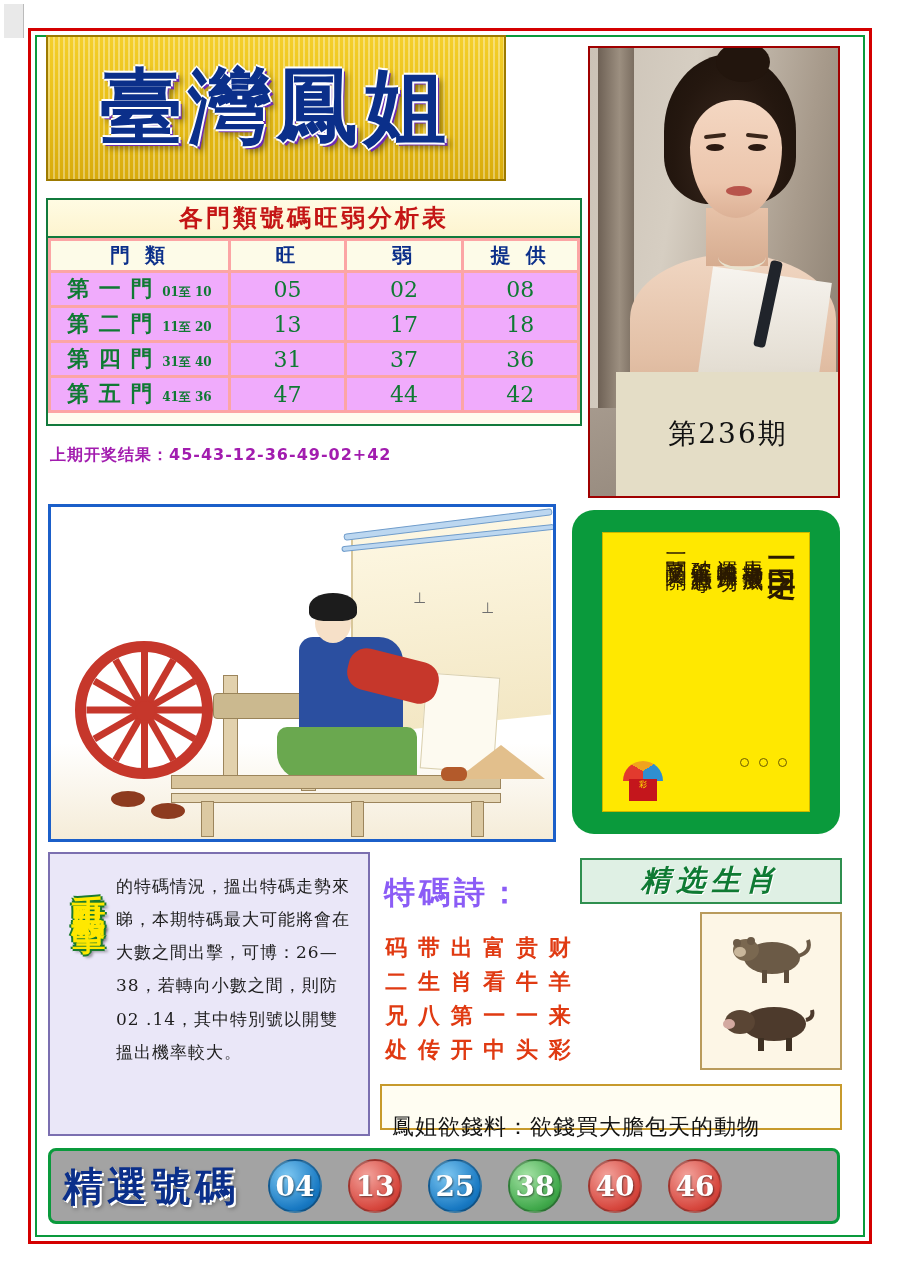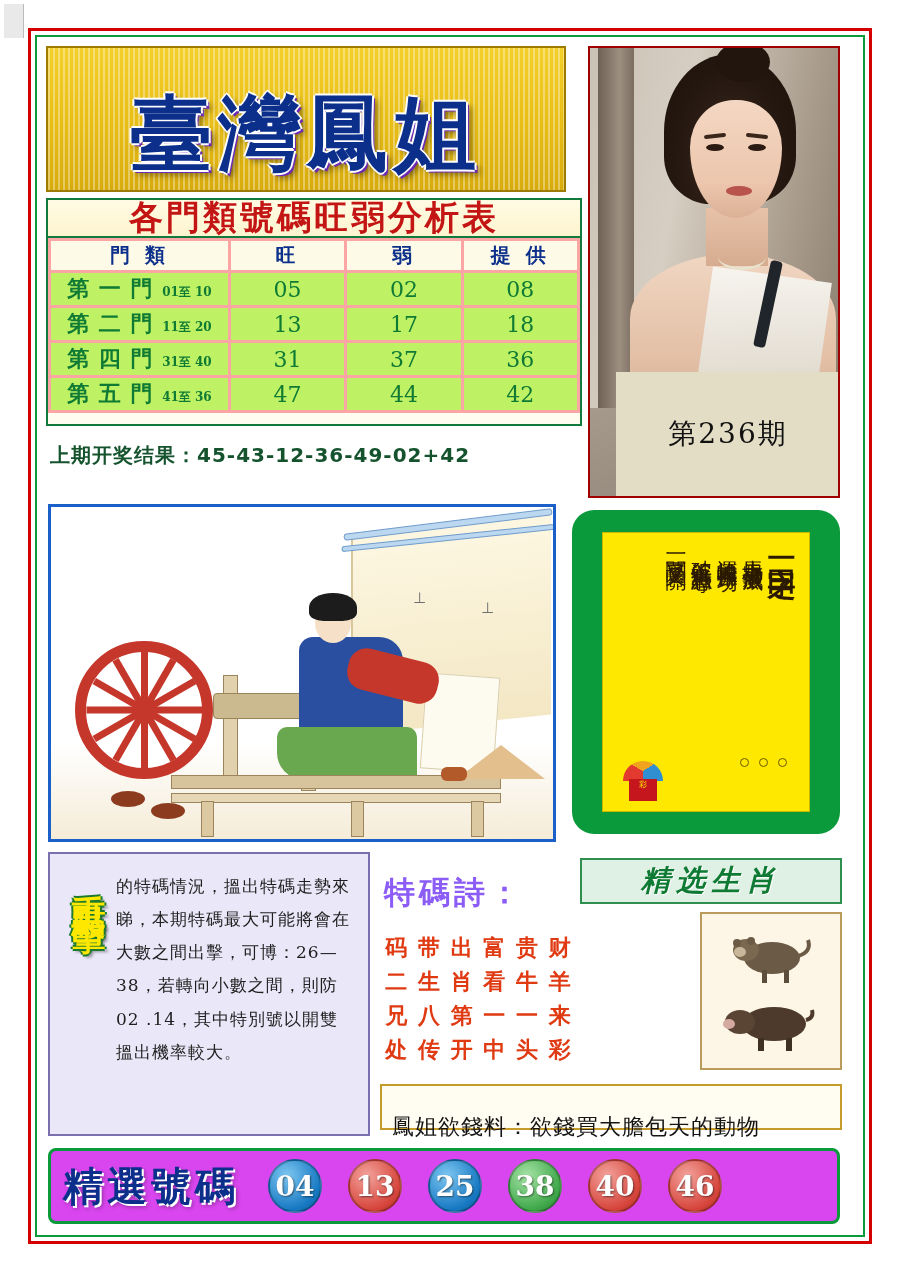--- a/index.html
+++ b/index.html
@@ -25,26 +25,26 @@
     position:absolute; left:4px; top:4px; right:4px; bottom:4px;
     border:2px solid #0a9a3c;
   }
   .corner-scuff {
     position:absolute; left:4px; top:4px; width:20px; height:34px;
     background:#e9e9e9; border-right:1px solid #bbb;
   }
 
   
   #header-band {
-    position:absolute; left:46px; top:46px; width:520px; height:146px;
+    position:absolute; left:46px; top:35px; width:460px; height:146px;
     background:
       repeating-linear-gradient(90deg, rgba(255,255,255,.35) 0 2px, rgba(0,0,0,0) 2px 5px),
       linear-gradient(180deg,#f4cf2a 0%, #e9bf17 50%, #d8ab0c 100%);
     border:2px solid #9d7a00;
-    display:flex; align-items:flex-end; justify-content:center;
+    display:flex; align-items:center; justify-content:center;
   }
   #header-title {
     font-family:"DejaVu Serif", serif;
     font-weight:bold;
     font-size:82px;
     letter-spacing:6px;
     color:#0b2f8a;
     text-shadow:
       2px 0 0 #ffffff, -2px 0 0 #ffffff, 0 2px 0 #ffffff, 0 -2px 0 #ffffff,
       3px 3px 0 #6d2bb5, 5px 5px 6px rgba(0,0,0,.45);
@@ -130,41 +130,41 @@
   #table-box {
     position:absolute; left:46px; top:198px; width:536px; height:228px;
     background:#fffdf0;
     border:2px solid #117a3c;
   }
   #table-title {
     height:38px; display:flex; align-items:center; justify-content:center;
     background:linear-gradient(180deg,#fffbe3,#fdf4cf);
     border-bottom:2px solid #117a3c;
     font-family:"DejaVu Serif", serif; font-weight:bold;
-    font-size:34px; color:#c41515; letter-spacing:3px;
+    font-size:24px; color:#c41515; letter-spacing:3px;
   }
   table.grid { width:100%; border-collapse:collapse; }
   table.grid th, table.grid td {
     border:3px solid #fca5a5; text-align:center; font-family:"DejaVu Serif", serif;
   }
   table.grid th {
     height:31px; font-size:20px; color:#0b2f8a; font-weight:bold;
     background:#fdfbe8; letter-spacing:4px;
   }
-  table.grid td { height:31px; font-size:22px; color:#0f7a33; background:#bef264; }
+  table.grid td { height:31px; font-size:22px; color:#0f7a33; background:#f0abfc; }
   td.rowhead { color:#0b2f8a; font-weight:bold; font-size:19px; letter-spacing:1px; }
   td.rowhead .sm { font-size:12px; letter-spacing:0; }
   .col-a { width:34%; }
   .col-b, .col-c, .col-d { width:22%; }
 
   
   #last-result {
     position:absolute; left:50px; top:438px; width:540px; height:34px;
     font-family:"DejaVu Sans", sans-serif;
-    font-size:20px; color:#14532d; font-weight:bold;
+    font-size:16px; color:#a21caf; font-weight:bold;
     display:flex; align-items:center;
     letter-spacing:1px;
   }
 
   
   #pic-panel {
     position:absolute; left:48px; top:504px; width:508px; height:338px;
     border:3px solid #1b5fc9; background:#ffffff; overflow:hidden;
   }
   .pp-ground {
@@ -353,21 +353,21 @@
     background:#fffdf2; border:2px solid #c79a2c;
     display:flex; align-items:center; padding-left:10px;
   }
   #fj-line span {
     font-family:"DejaVu Serif", serif; font-size:22px; color:#141414; letter-spacing:1px;margin-top:40px;
   }
 
   
   #bottom-bar {
     position:absolute; left:48px; top:1148px; width:792px; height:76px;
-    background:#d946ef; border:3px solid #0a9a3c; border-radius:8px;
+    background:#a3a3a3; border:3px solid #0a9a3c; border-radius:8px;
     display:flex; align-items:center; padding:0 12px;
   }
   #bb-label {
     font-family:"DejaVu Serif", serif; font-weight:bold; font-size:40px;
     color:#0b2f8a; letter-spacing:4px;
     text-shadow:2px 2px 0 #ffffff, 3px 3px 4px rgba(0,0,0,.35);
     margin-right:16px; white-space:nowrap;
   }
   .ball {
     width:54px; height:54px; border-radius:50%;

